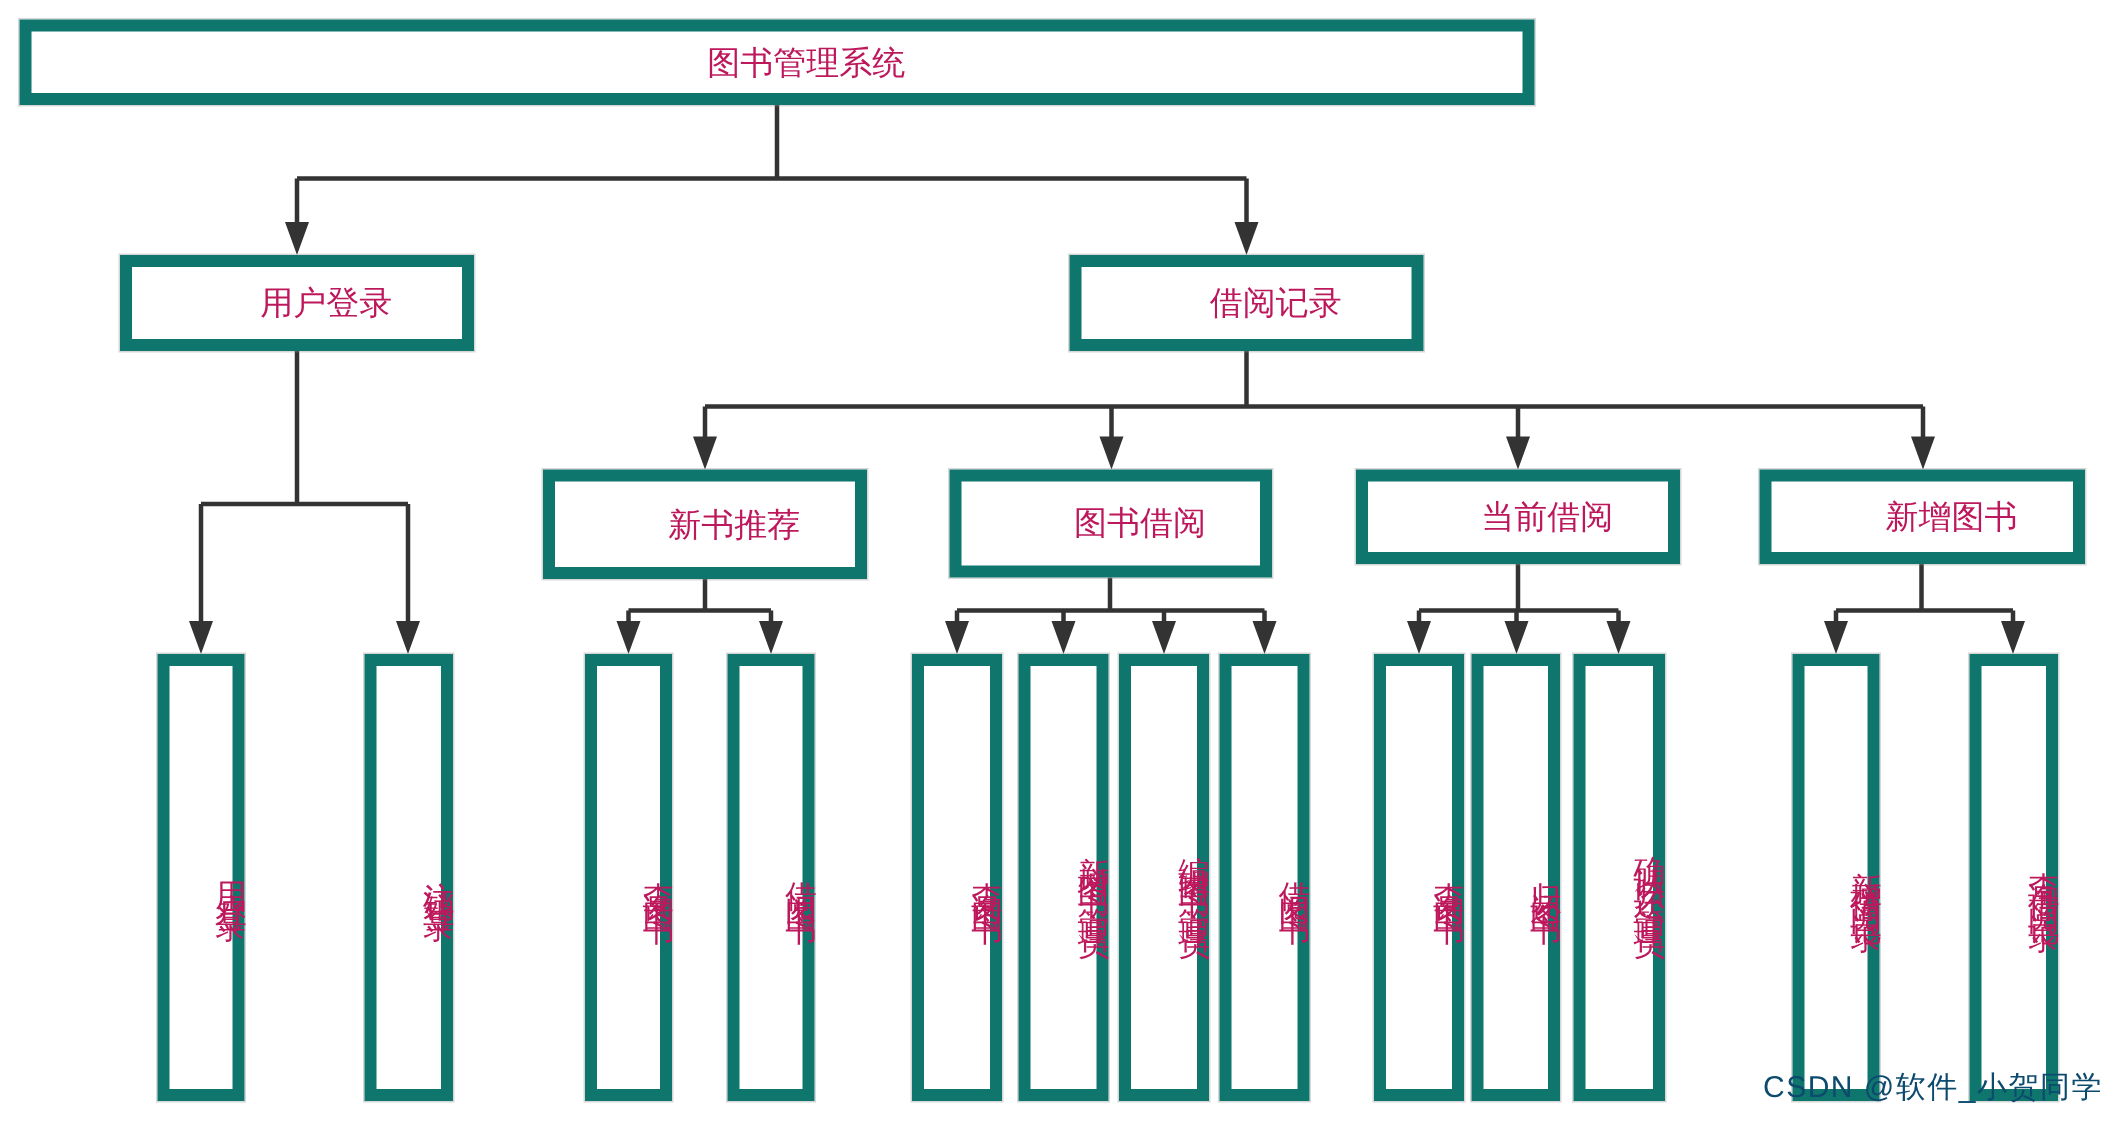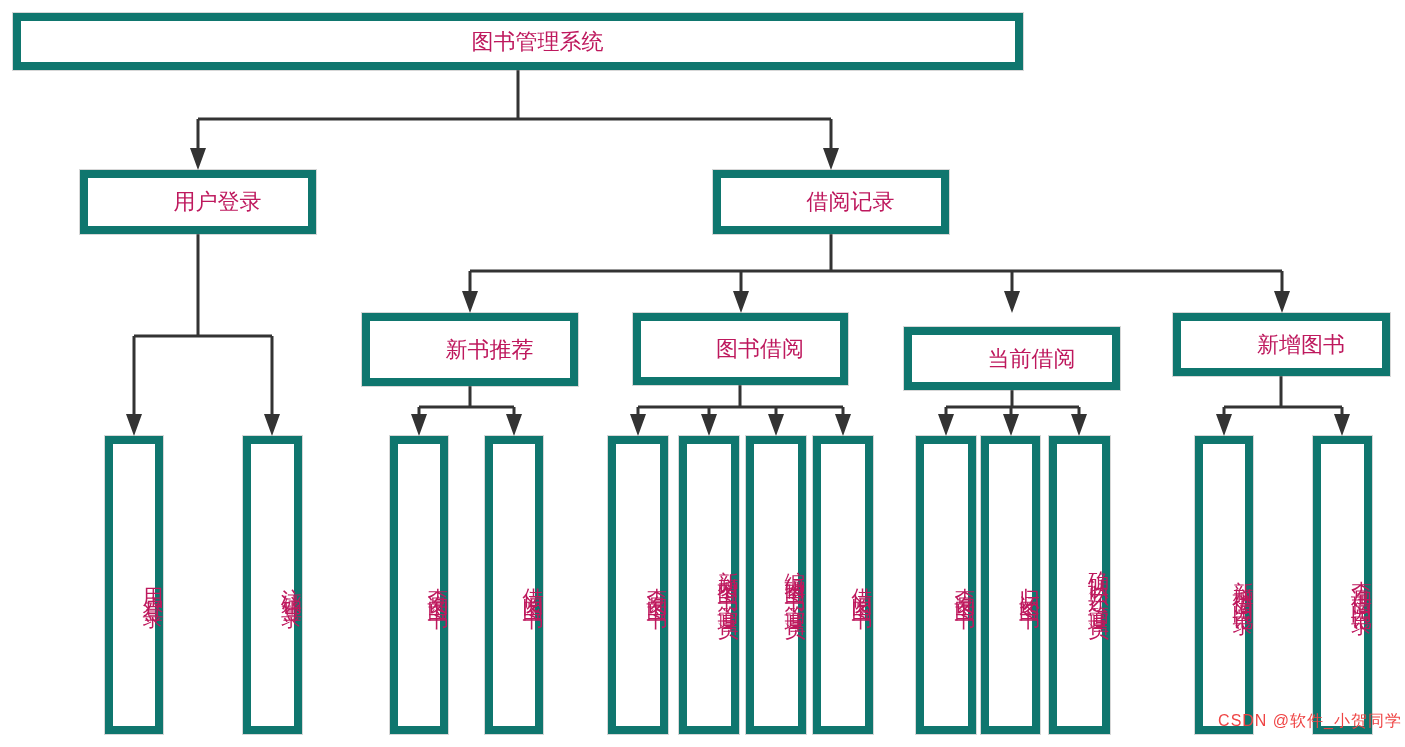--- a/index.html
+++ b/index.html
@@ -37,22 +37,22 @@
     writing-mode: vertical-rl;
     text-orientation: mixed;
     font-size: 21px;
     letter-spacing: 7px;
   }
   .watermark {
     position: absolute;
     right: 3px;
     top: 711px;
     z-index: 5;
-    font-size: 16px;
-    color: #ef4444;
+    font-size: 20px;
+    color: #0c4a6e;
     letter-spacing: 1px;
     white-space: nowrap;
   }
 </style>
 </head>
 <body>
 
 <div class="canvas">
 
   <svg class="wires" viewBox="0 0 1405 747" xmlns="http://www.w3.org/2000/svg">
@@ -77,21 +77,21 @@
       M1334 414 L1350 414 L1342 436 Z"></path>
   </svg>
 
   <div class="node" style="left:13px; top:13px; width:1010px; height:57px;">图书管理系统</div>
 
   <div class="node" style="left:80px; top:170px; width:236px; height:64px;">用户登录</div>
   <div class="node" style="left:713px; top:170px; width:236px; height:64px;">借阅记录</div>
 
   <div class="node" style="left:362px; top:313px; width:216px; height:73px;">新书推荐</div>
   <div class="node" style="left:633px; top:313px; width:215px; height:72px;">图书借阅</div>
-  <div class="node" style="left:904px; top:327px; width:216px; height:63px;">当前借阅</div>
+  <div class="node" style="left:904px; top:313px; width:216px; height:63px;">当前借阅</div>
   <div class="node" style="left:1173px; top:313px; width:217px; height:63px;">新增图书</div>
 
   <div class="node v-node" style="left:105px; top:436px; width:58px; height:298px;">用户登录</div>
   <div class="node v-node" style="left:243px; top:436px; width:59px; height:298px;">注销登录</div>
 
   <div class="node v-node" style="left:390px; top:436px; width:58px; height:298px;">查询图书</div>
   <div class="node v-node" style="left:485px; top:436px; width:58px; height:298px;">借阅图书</div>
 
   <div class="node v-node" style="left:608px; top:436px; width:60px; height:298px;">查询图书</div>
   <div class="node v-node" style="left:679px; top:436px; width:60px; height:298px;">新增图书（管理员）</div>

